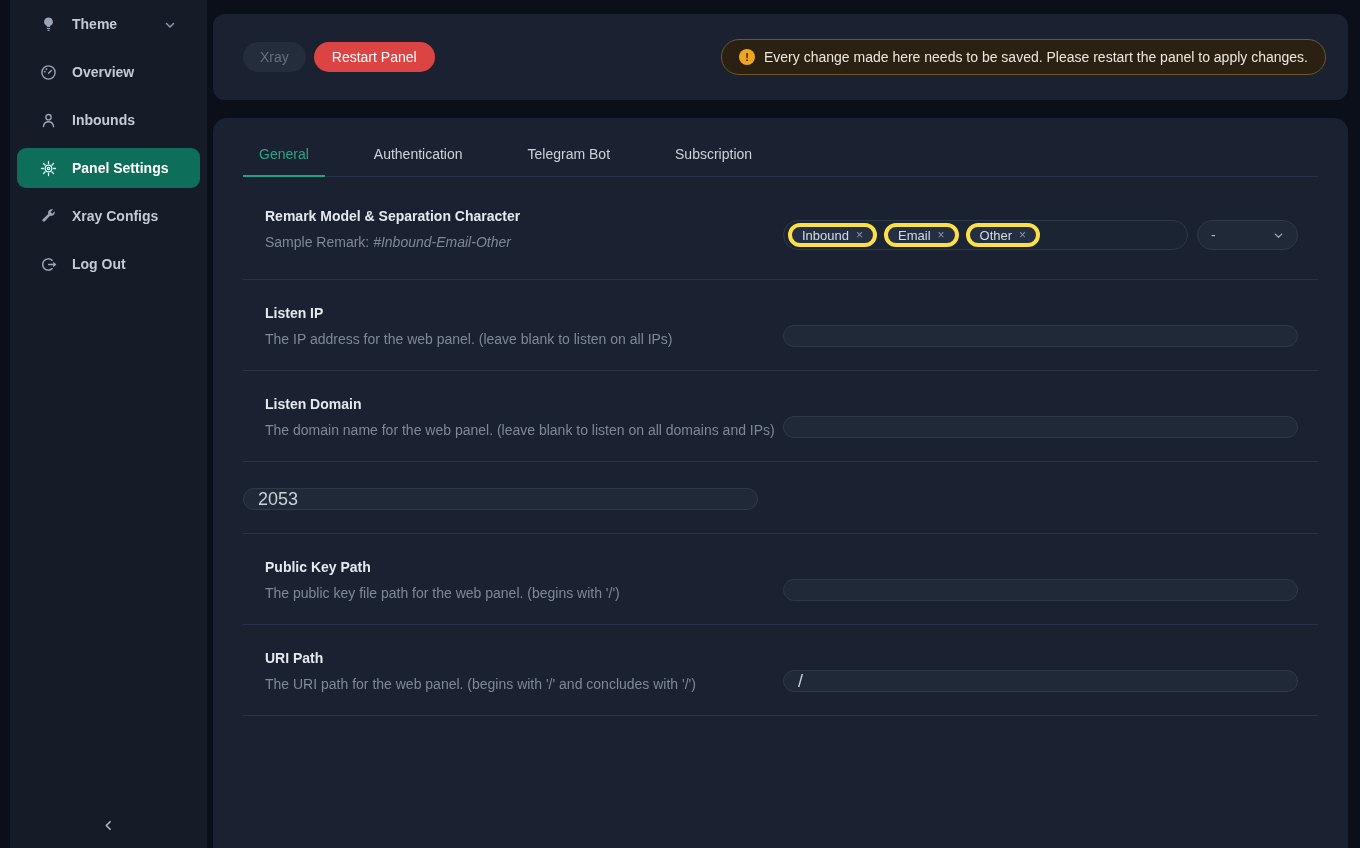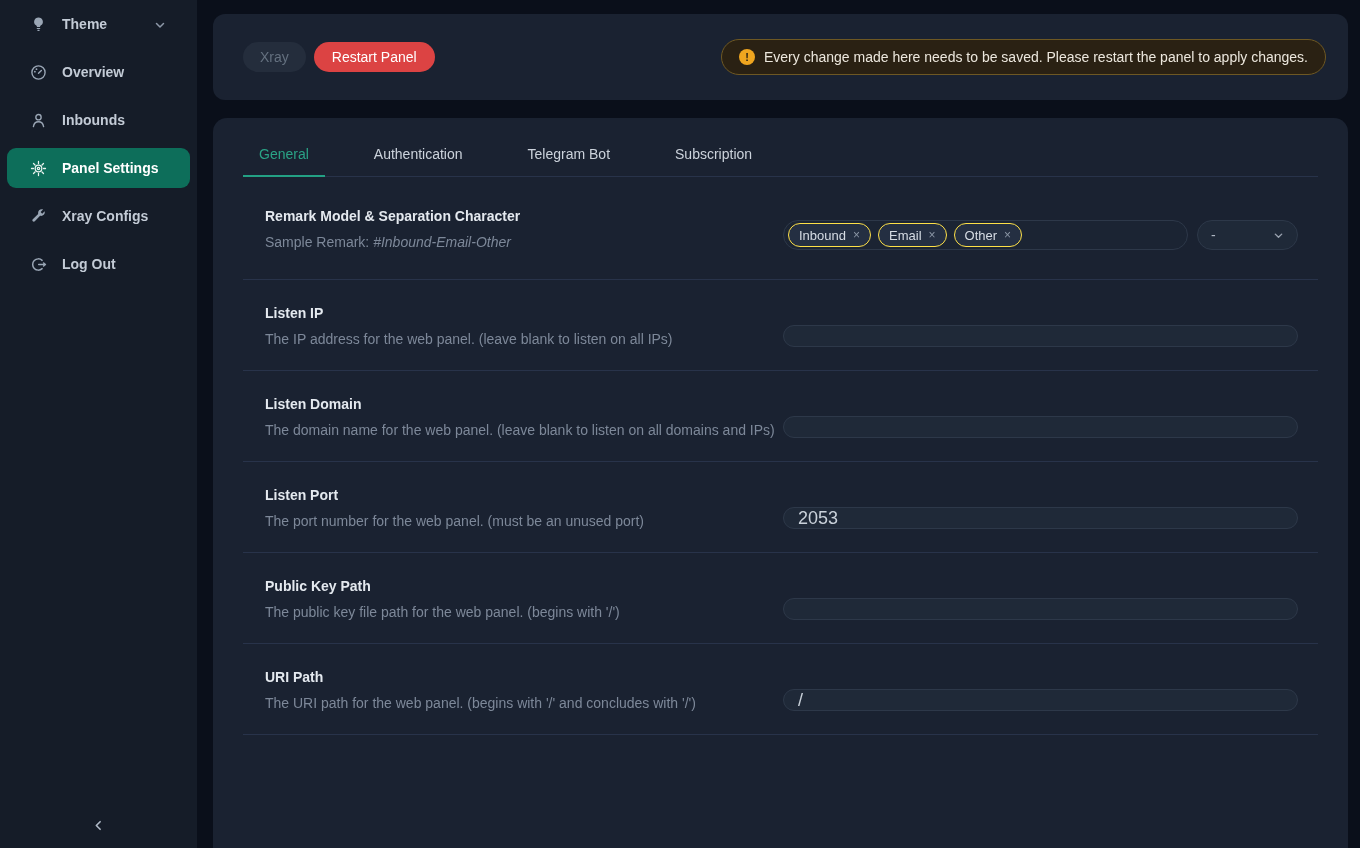--- a/index.html
+++ b/index.html
@@ -6,21 +6,21 @@
   html,body { width:1360px; height:848px; overflow:hidden; }
   body {
     font-family:"Liberation Sans", sans-serif;
     background:#0a0f1a;
     color:#dfe4ea;
     position:relative;
   }
 
   
   .sidebar {
-    position:absolute; left:0; top:0; bottom:0; width:197px;
+    position:absolute; left:10px; top:0; bottom:0; width:197px;
     background:#151c28; display:flex; flex-direction:column;
   }
   .side-item {
     display:flex; align-items:center;
     height:40px; margin:4px 7px; padding:0 24px 0 23px;
     border-radius:9px; cursor:pointer;
     color:#c3cbd6; font-size:14px; font-weight:600;
   }
   .side-item .ico { width:17px; height:17px; margin-right:15px; color:#9aa6b5; flex-shrink:0; display:flex; align-items:center; }
   .side-item .ico svg { width:17px; height:17px; }
@@ -93,21 +93,21 @@
     padding:0 14px; outline:none;
   }
 
   .remark-control { display:flex; align-items:center; gap:9px; }
   .tag-select {
     flex:1; height:30px; border-radius:16px; border:1px solid #2d3849;
     background:#1b2433; display:flex; align-items:center; gap:7px; padding:0 4px;
     cursor:text;
   }
   .tag {
-    height:24px; border-radius:12px; border:1px solid #fde047; background:#242f42;
+    height:24px; border-radius:12px; border:4px solid #fde047; background:#242f42;
     color:#d6dce4; font-size:13px; display:flex; align-items:center; gap:7px; padding:0 10px;
   }
   .tag .x { color:#8b96a6; font-size:12px; cursor:pointer; line-height:1; }
   .sep-select {
     width:101px; height:30px; border-radius:16px; background:#1f2938; border:1px solid #2d3849;
     display:flex; align-items:center; justify-content:space-between; padding:0 13px;
     color:#aeb6c2; font-size:14px; cursor:pointer;
   }
   .sep-select .chev { width:11px; height:11px; color:#9aa3b0; display:flex; }
   .sep-select .chev svg { width:11px; height:11px; }
@@ -263,24 +263,20 @@
       <div class="row-label">
         <div class="row-title">Listen Domain</div>
         <div class="row-desc">The domain name for the web panel. (leave blank to listen on all domains and IPs)</div>
       </div>
       <div class="row-control">
         <input class="pill-input" value="" style="">
       </div>
     </div>
 
     <div class="row">
-      <div class="row-label">
-        <div class="row-title">Listen Port</div>
-        <div class="row-desc">The port number for the web panel. (must be an unused port)</div>
-      </div>
       <div class="row-control">
         <input class="pill-input" value="2053" style="">
       </div>
     </div>
 
     <div class="row">
       <div class="row-label">
         <div class="row-title">Public Key Path</div>
         <div class="row-desc">The public key file path for the web panel. (begins with '/')</div>
       </div>

